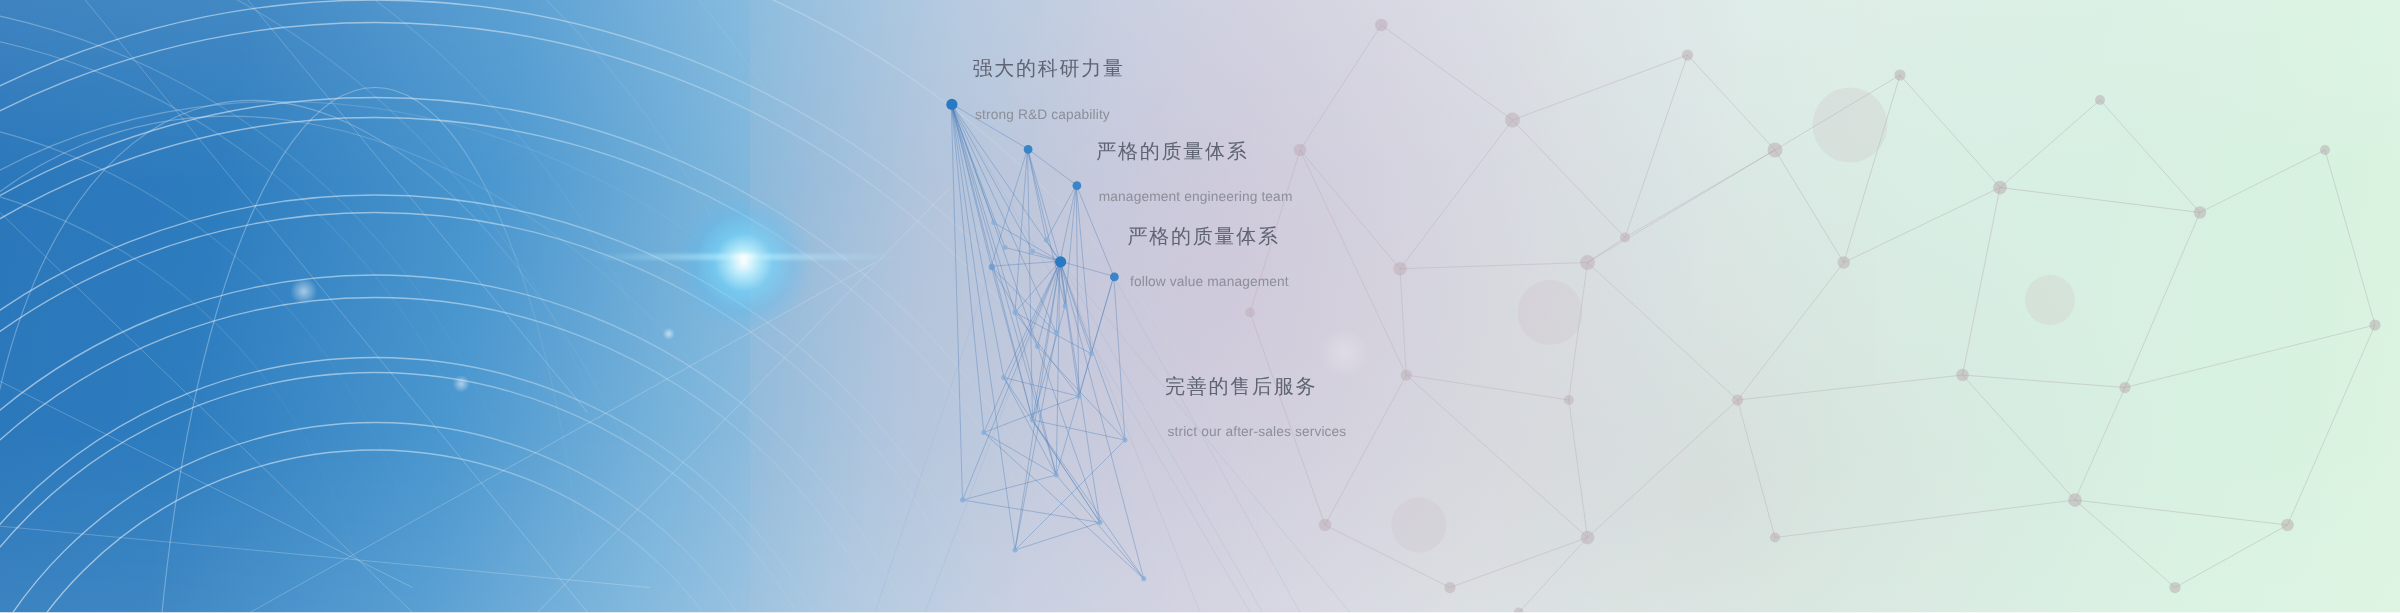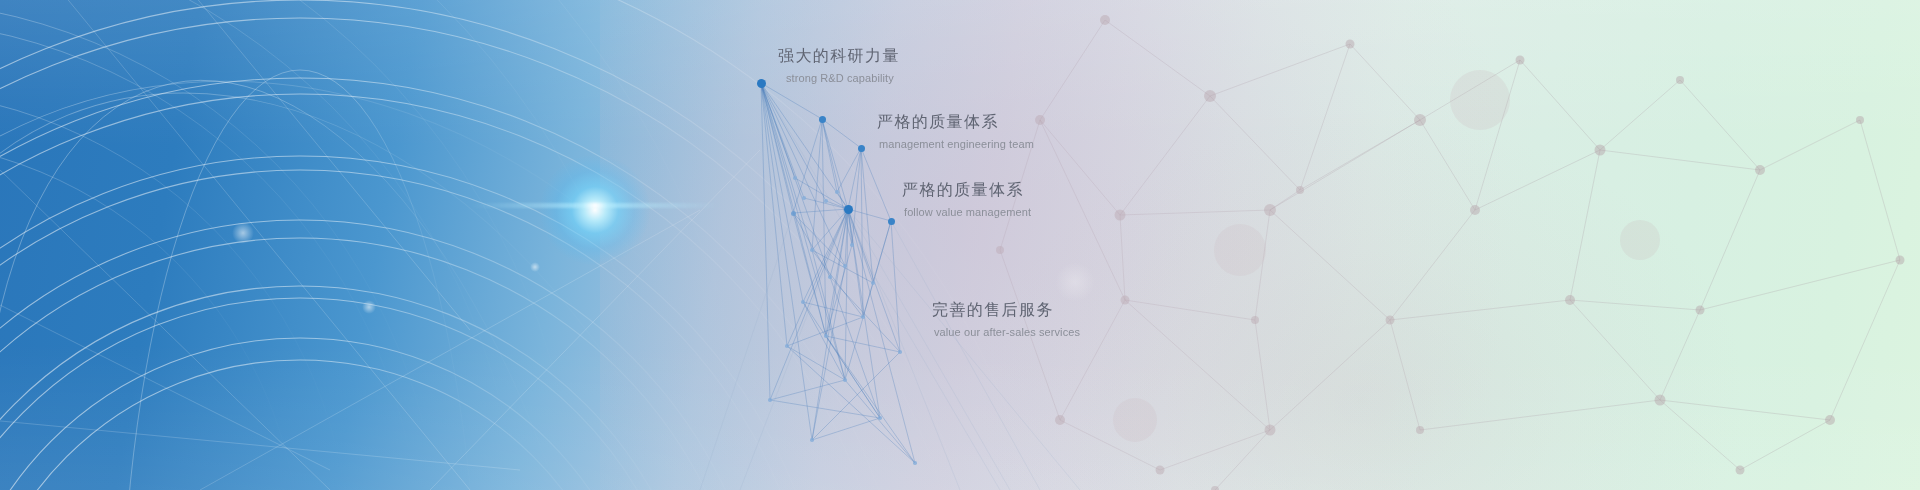--- a/index.html
+++ b/index.html
@@ -143,23 +143,22 @@
   .feature .f-cn {
     font-size: 16px;
     color: #5f6472;
     letter-spacing: 1.4px;
     line-height: 1.3;
   }
   .feature .f-en {
     font-size: 11px;
     color: #8b8f99;
     letter-spacing: 0.1px;
-    margin-top: 5px;
+    margin-top: 19px;
     padding-left: 2px;
-    text-align: center;
   }
 
   
   .node {
     position: absolute;
     border-radius: 50%;
     background: #2f7ec4;
     pointer-events: none;
   }
   .node.big   { width: 9px;  height: 9px;  margin-left:-4.5px; margin-top:-4.5px; background:#2a79c2; }
@@ -455,16 +454,16 @@
   <div class="feature" id="feature-1" style="left: 877px; top: 112px;">
     <div class="f-cn">严格的质量体系</div>
     <div class="f-en">management engineering team</div>
   </div>
   <div class="feature" id="feature-2" style="left: 902px; top: 180px;">
     <div class="f-cn">严格的质量体系</div>
     <div class="f-en">follow value management</div>
   </div>
   <div class="feature" id="feature-3" style="left: 932px; top: 300px;">
     <div class="f-cn">完善的售后服务</div>
-    <div class="f-en">value our after-sales services</div>
+    <div class="f-en">strict our after-sales services</div>
   </div>
 
 </div>
 
 </body></html>

